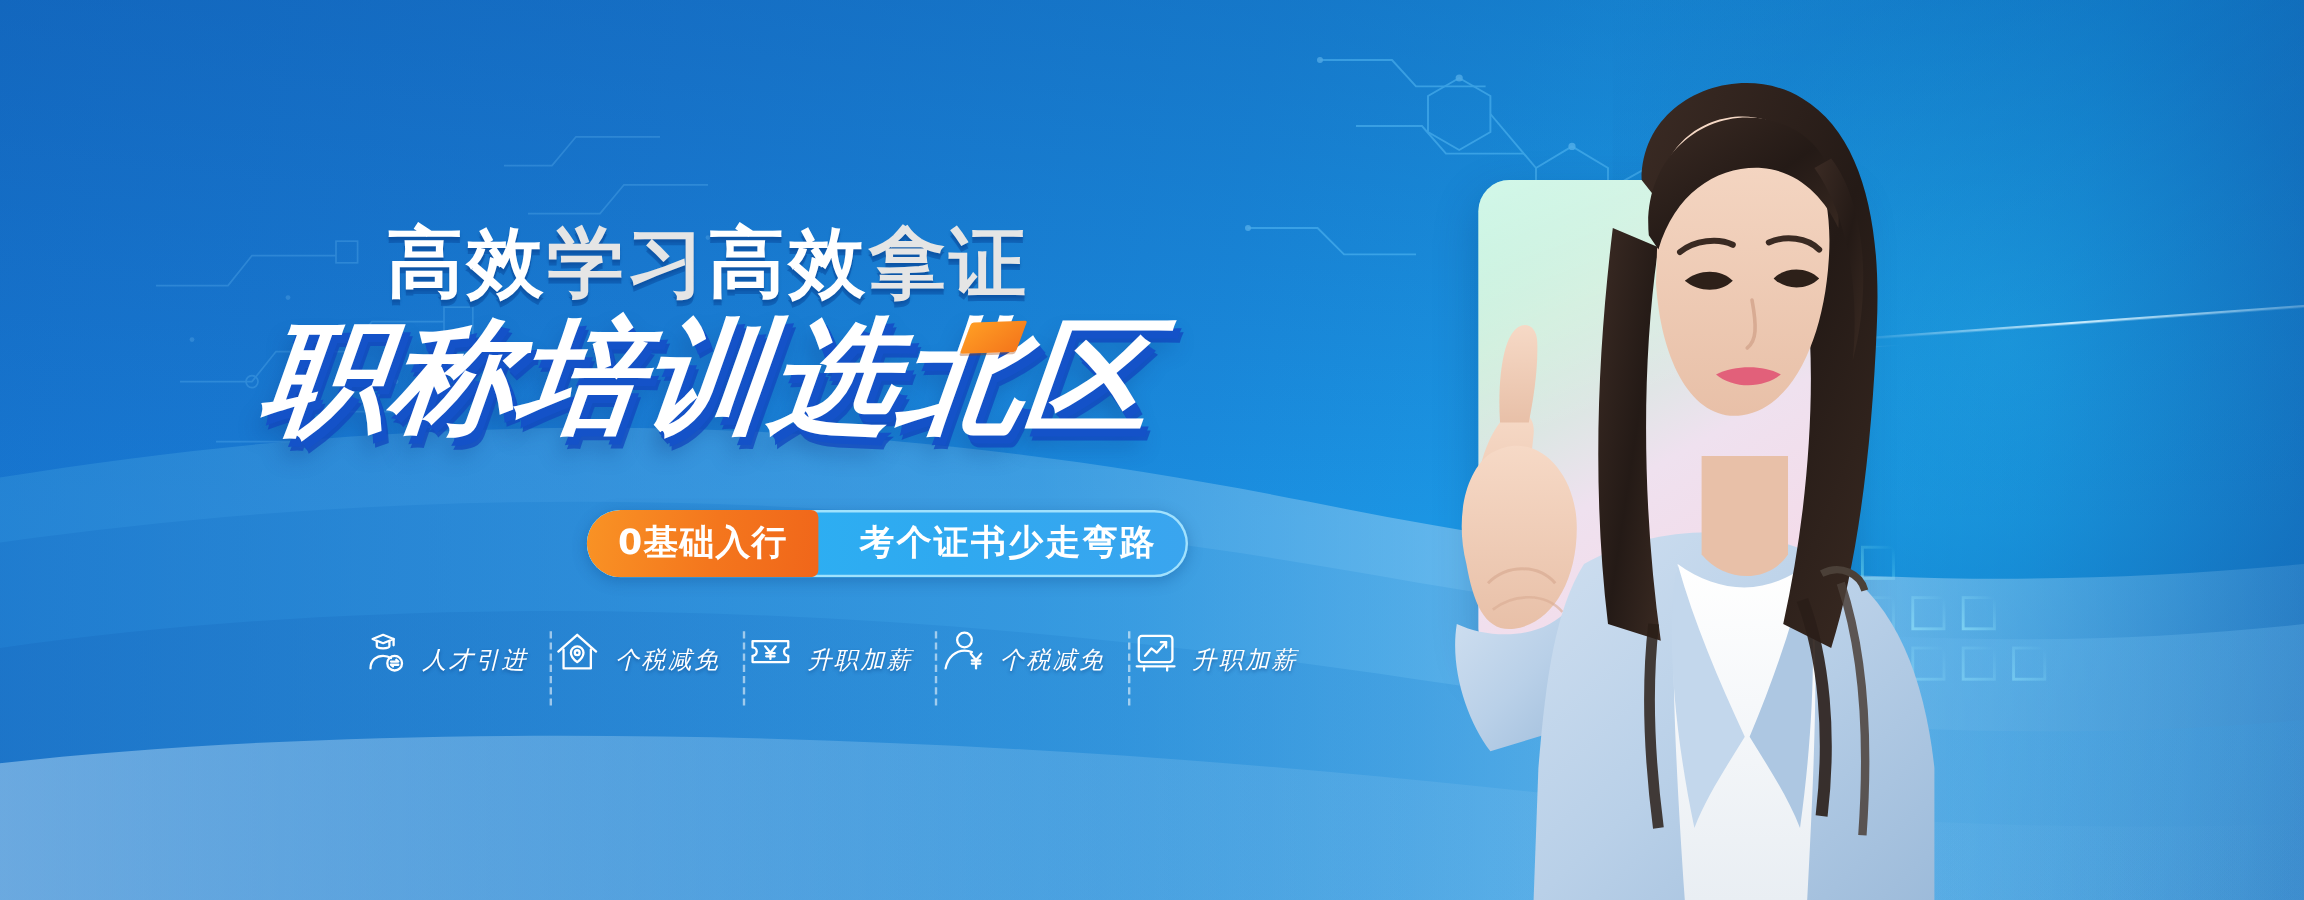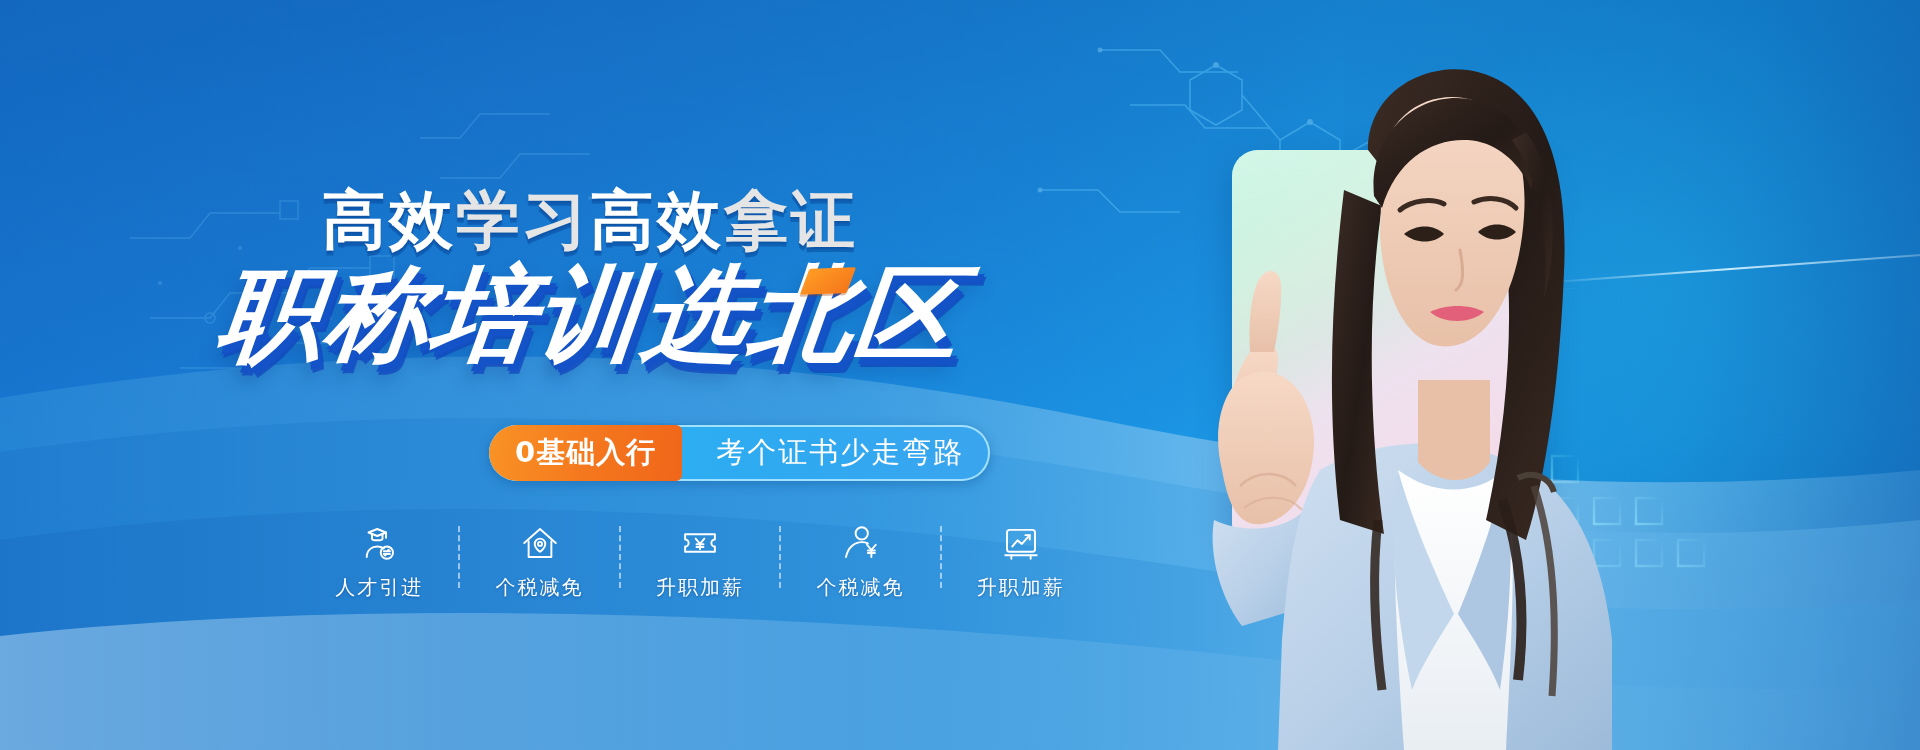--- a/index.html
+++ b/index.html
@@ -68,26 +68,26 @@
   
   .badge{position:absolute;left:489px;top:425px;height:56px;display:flex;align-items:stretch;
     border-radius:28px;overflow:hidden;
     background:linear-gradient(90deg,#2ab6f5 0%,#2fa9f0 60%,#3aa5ef 100%);
     box-shadow:inset 0 0 0 2px rgba(180,235,255,.85), 0 3px 12px rgba(8,55,120,.30);gap:12px;}
   .badge .seg-a{display:flex;align-items:center;justify-content:center;padding:0 26px;
     background:linear-gradient(100deg,#f99325 0%,#f4761d 55%,#f0661a 100%);
     color:#fff;font-size:29px;font-weight:800;letter-spacing:1px;
     border-radius:28px 6px 6px 28px;}
   .badge .seg-b{display:flex;align-items:center;justify-content:center;padding:0 26px 0 22px;
-    color:#fff;font-size:29px;font-weight:400;letter-spacing:2px;}
+    color:#fff;font-size:29px;font-weight:700;letter-spacing:2px;}
 
   
   .features{position:absolute;left:300px;top:522px;width:800px;height:110px;
     display:flex;align-items:flex-start;}
-  .feat{flex:1;display:flex;flex-direction:column;align-items:center;gap:10px;position:relative;}
+  .feat{flex:1;display:flex;flex-direction:row;align-items:flex-end;gap:10px;position:relative;font-style:italic;}
   .feat .ico{width:42px;height:42px;display:block;}
   .feat .lbl{color:#ffffff;font-size:20px;letter-spacing:2px;font-weight:500;
     text-shadow:0 1px 3px rgba(6,52,115,.45);}
   .divider{width:0;border-left:2px dashed rgba(255,255,255,.55);height:62px;margin-top:4px;align-self:flex-start;}
 
   
   .person-wrap{position:absolute;right:198px;bottom:0;width:640px;height:750px;}
   .card{position:absolute;left:150px;top:150px;width:310px;height:400px;border-radius:26px;
     background:linear-gradient(150deg,#9beecd 0%,#c9ecd8 26%,#efe1ef 56%,#f3dcea 78%,#ead8f0 100%);
     box-shadow:0 14px 36px rgba(6,48,110,.28);}

